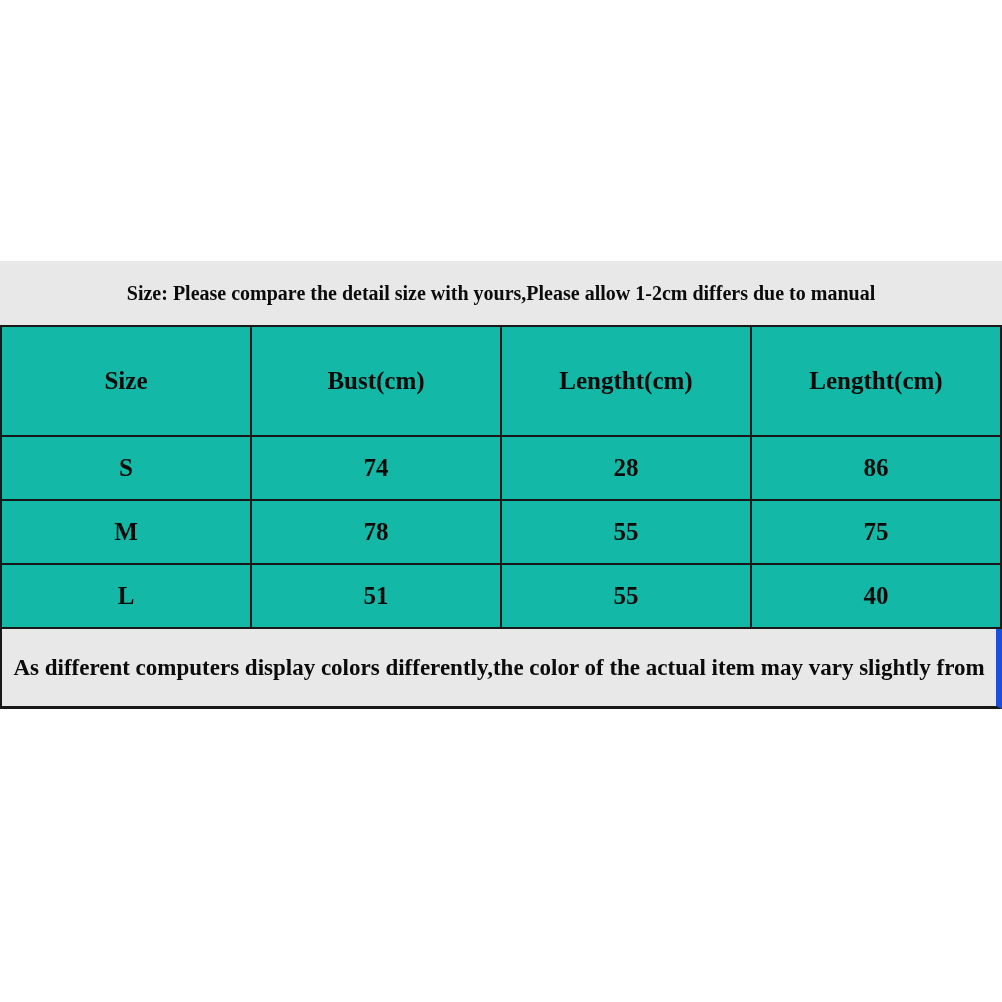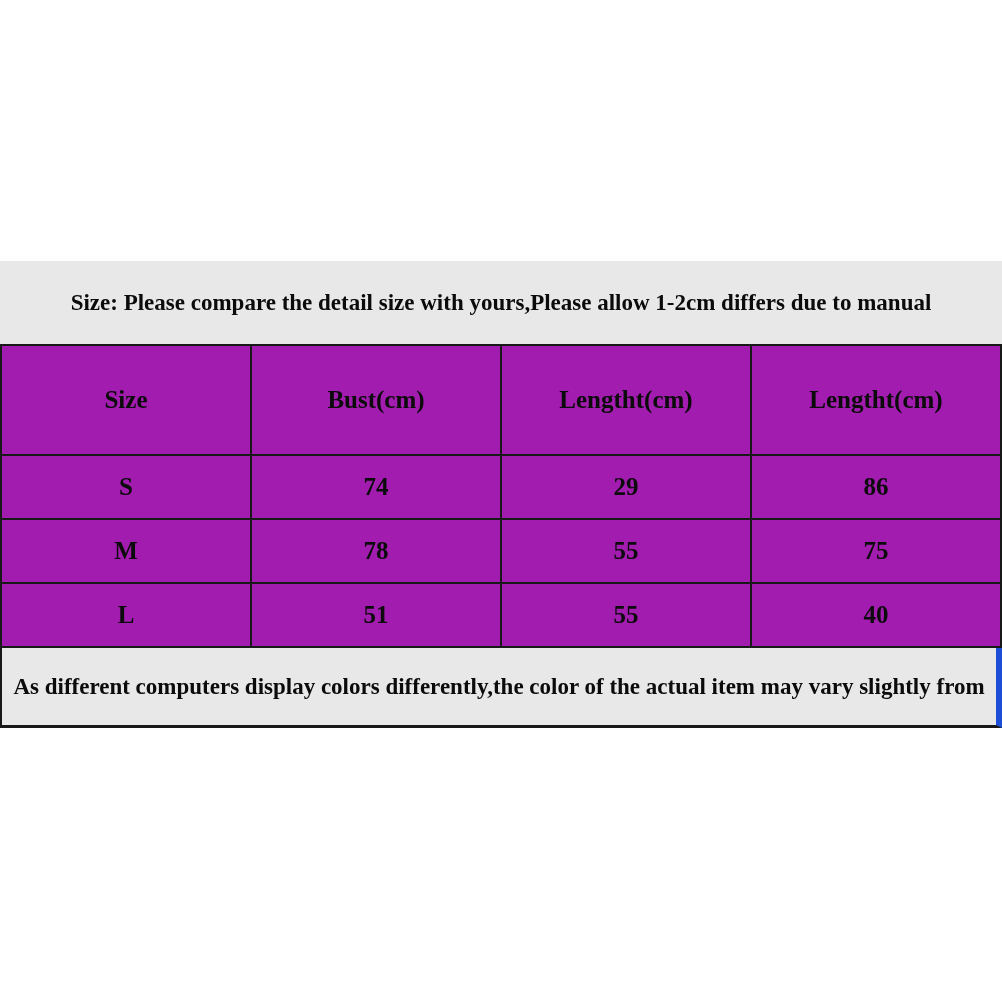--- a/index.html
+++ b/index.html
@@ -23,31 +23,31 @@
     width: 1002px;
   }
   .note {
     background: #e8e8e8;
     text-align: center;
     display: flex;
     flex-direction: column;
     justify-content: center;
   }
   .note-top {
-    height: 83px;
-    font-size: 23px;
+    height: 64px;
+    font-size: 20px;
     line-height: 35px;
   }
   .note-line {
     white-space: nowrap;
   }
   table.size-chart {
     width: 1002px;
     border-collapse: collapse;
-    background: #a21caf;
+    background: #14b8a6;
     table-layout: fixed;
   }
   table.size-chart th,
   table.size-chart td {
     border: 2px solid #181818;
     text-align: center;
     vertical-align: middle;
     font-weight: bold;
     font-size: 25px;
     padding: 0;
@@ -83,21 +83,21 @@
         <th>Size</th>
         <th>Bust(cm)</th>
         <th>Lengtht(cm)</th>
         <th>Lengtht(cm)</th>
       </tr>
     </thead>
     <tbody>
       <tr>
         <td>S</td>
         <td>74</td>
-        <td>29</td>
+        <td>28</td>
         <td>86</td>
       </tr>
       <tr>
         <td>M</td>
         <td>78</td>
         <td>55</td>
         <td>75</td>
       </tr>
       <tr>
         <td>L</td>

